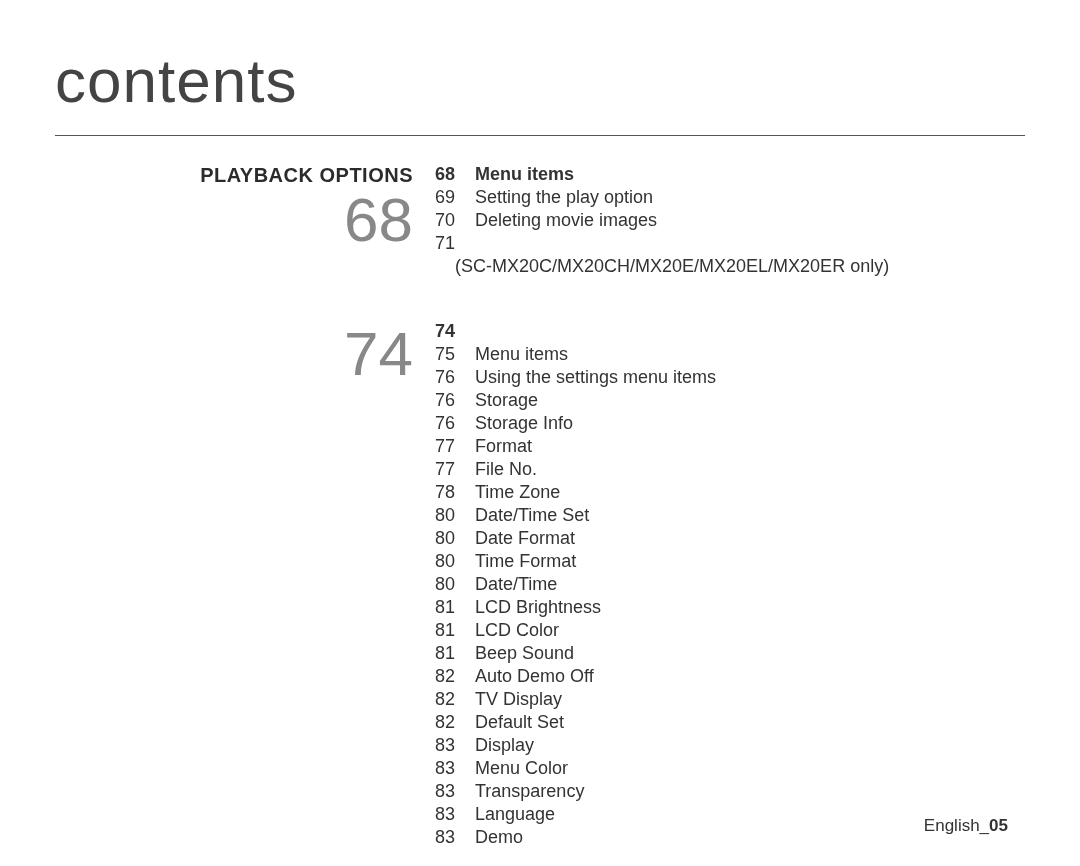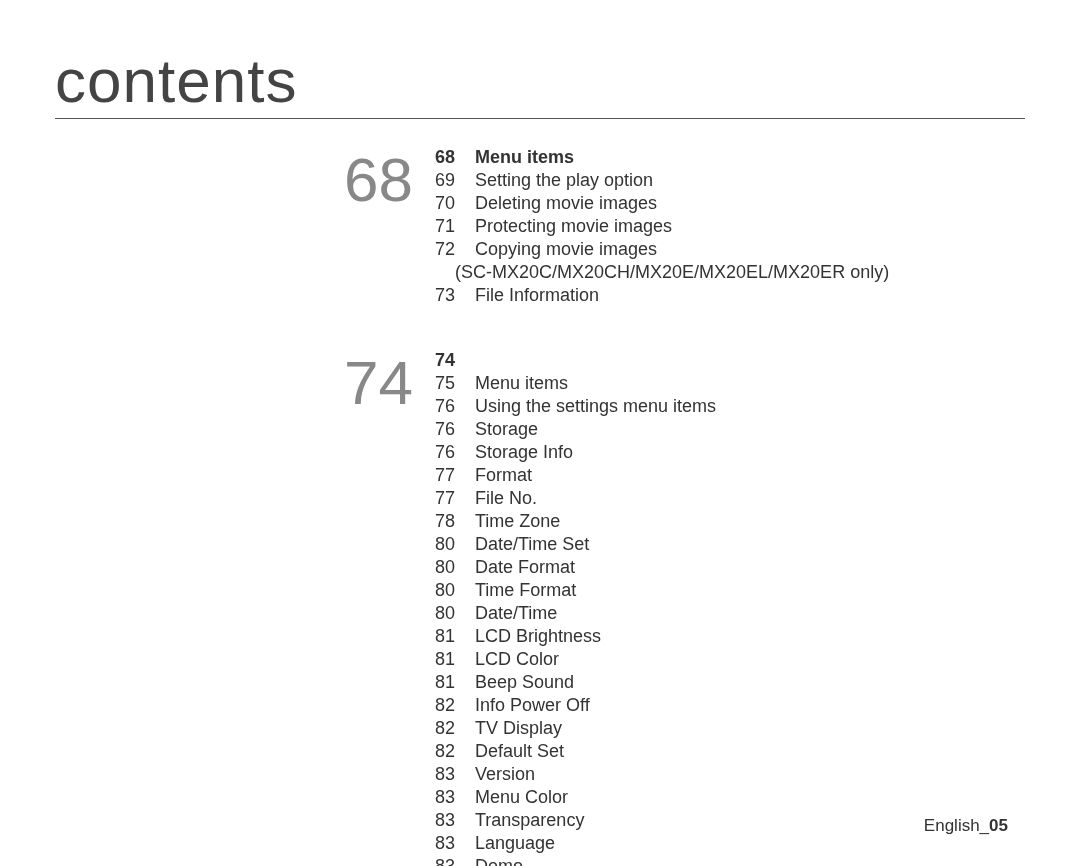--- a/index.html
+++ b/index.html
@@ -15,21 +15,21 @@
       padding: 45px 55px;
       color: #2a2a2a;
       position: relative;
     }
     .heading {
       font-size: 62px;
       font-weight: 300;
       letter-spacing: 1px;
       color: #444;
       border-bottom: 1px solid #555;
-      padding-bottom: 2px;
+      padding-bottom: 19px;
       font-family: "Helvetica Neue", Arial, sans-serif;
     }
     .content {
       margin-top: 28px;
       display: flex;
       flex-direction: column;
       gap: 42px;
     }
     .section {
       display: flex;
@@ -91,48 +91,40 @@
   </style>
 </head>
 <body>
 
 <div class="heading">contents</div>
 
 <div class="content">
 
   <div class="section">
     <div class="section-left">
+      <div class="section-title">PLAYBACK OPTIONS</div>
       <div class="section-page">68</div>
     </div>
     <div class="section-right" id="entries-0">
         <div class="entry">
           <div class="entry-page bold">68</div>
           <div class="entry-text bold">Menu items</div>
         </div>
         <div class="entry">
           <div class="entry-page">69</div>
           <div class="entry-text">Setting the play option</div>
         </div>
         <div class="entry">
           <div class="entry-page">70</div>
           <div class="entry-text">Deleting movie images</div>
         </div>
         <div class="entry">
           <div class="entry-page">71</div>
-          <div class="entry-text">Protecting movie images</div>
-        </div>
-        <div class="entry">
-          <div class="entry-page">72</div>
-          <div class="entry-text">Copying movie images</div>
         </div>
         <div class="entry-note">(SC-MX20C/MX20CH/MX20E/MX20EL/MX20ER only)</div>
-        <div class="entry">
-          <div class="entry-page">73</div>
-          <div class="entry-text">File Information</div>
-        </div>
       </div>
   </div>
 
   <div class="section">
     <div class="section-left">
       <div class="section-page">74</div>
     </div>
     <div class="section-right" id="entries-1">
         <div class="entry">
           <div class="entry-page bold">74</div>
@@ -188,33 +180,33 @@
         <div class="entry">
           <div class="entry-page">81</div>
           <div class="entry-text">LCD Color</div>
         </div>
         <div class="entry">
           <div class="entry-page">81</div>
           <div class="entry-text">Beep Sound</div>
         </div>
         <div class="entry">
           <div class="entry-page">82</div>
-          <div class="entry-text">Info Power Off</div>
+          <div class="entry-text">Auto Demo Off</div>
         </div>
         <div class="entry">
           <div class="entry-page">82</div>
           <div class="entry-text">TV Display</div>
         </div>
         <div class="entry">
           <div class="entry-page">82</div>
           <div class="entry-text">Default Set</div>
         </div>
         <div class="entry">
           <div class="entry-page">83</div>
-          <div class="entry-text">Version</div>
+          <div class="entry-text">Display</div>
         </div>
         <div class="entry">
           <div class="entry-page">83</div>
           <div class="entry-text">Menu Color</div>
         </div>
         <div class="entry">
           <div class="entry-page">83</div>
           <div class="entry-text">Transparency</div>
         </div>
         <div class="entry">

